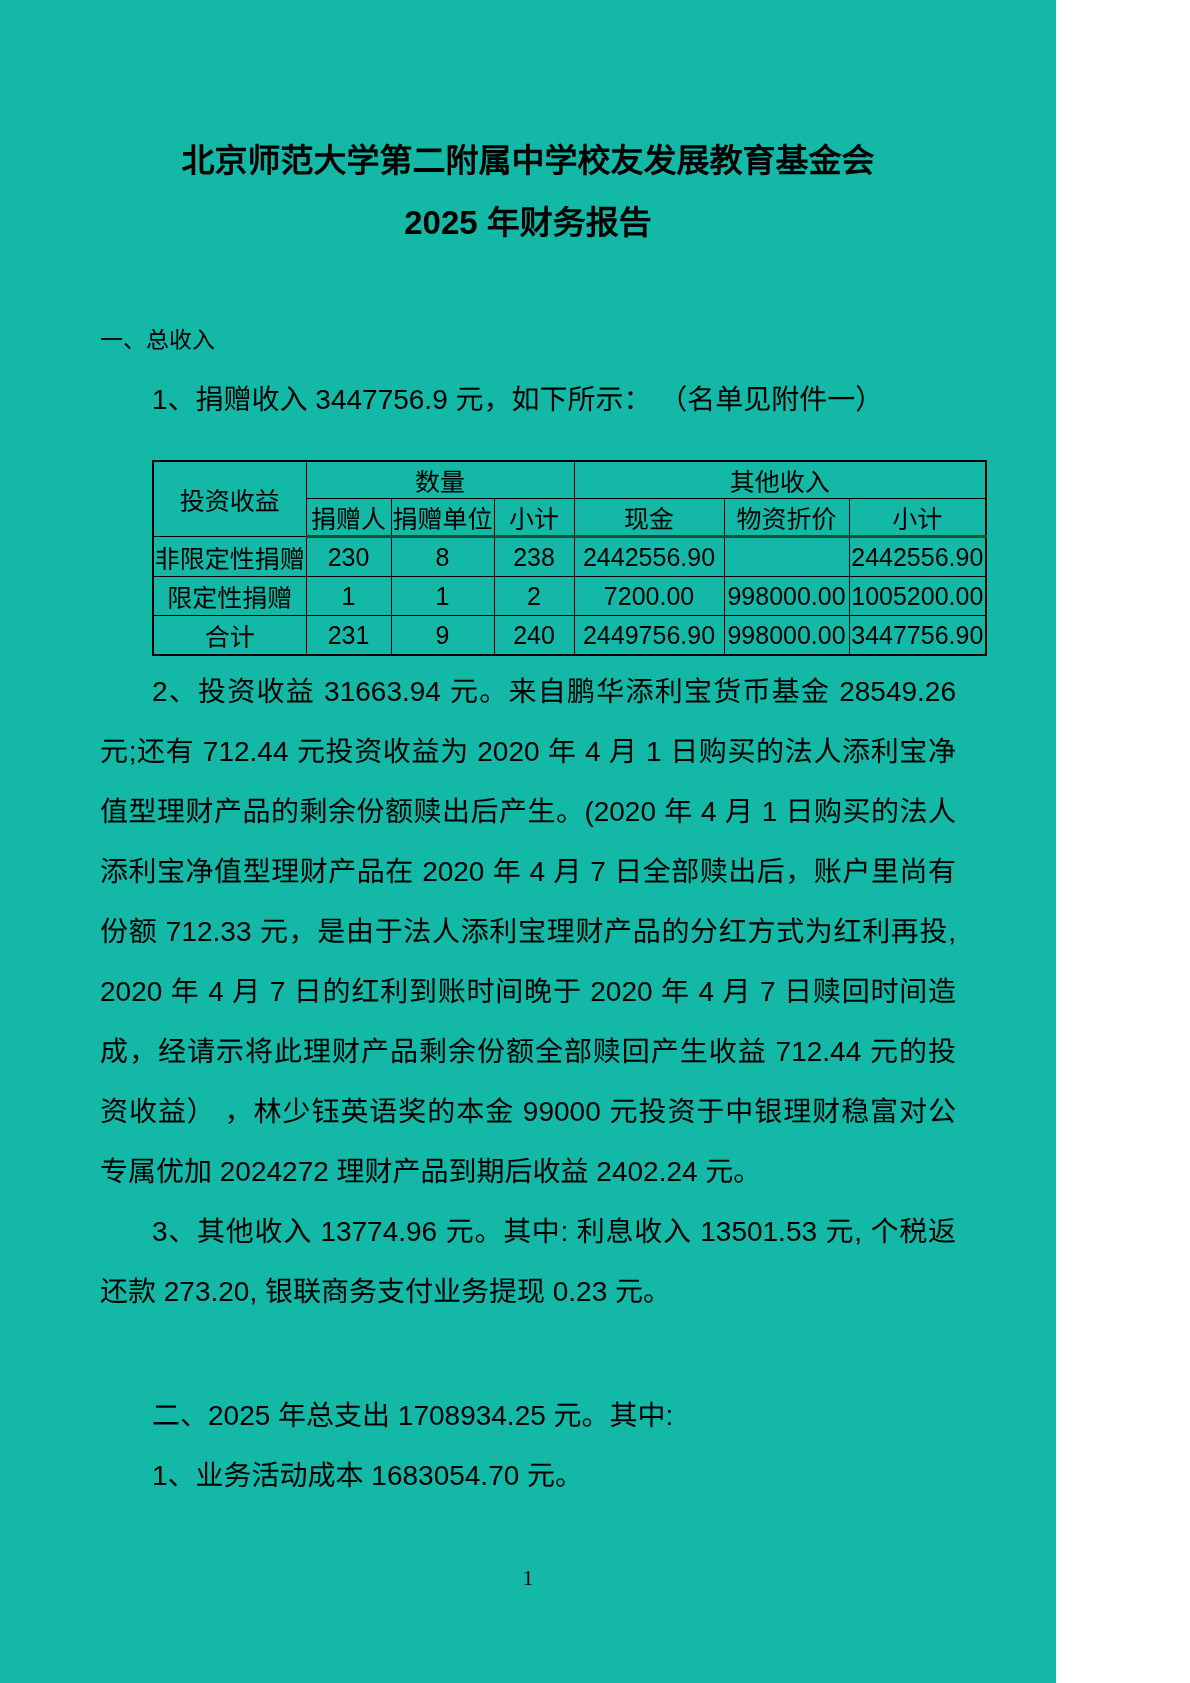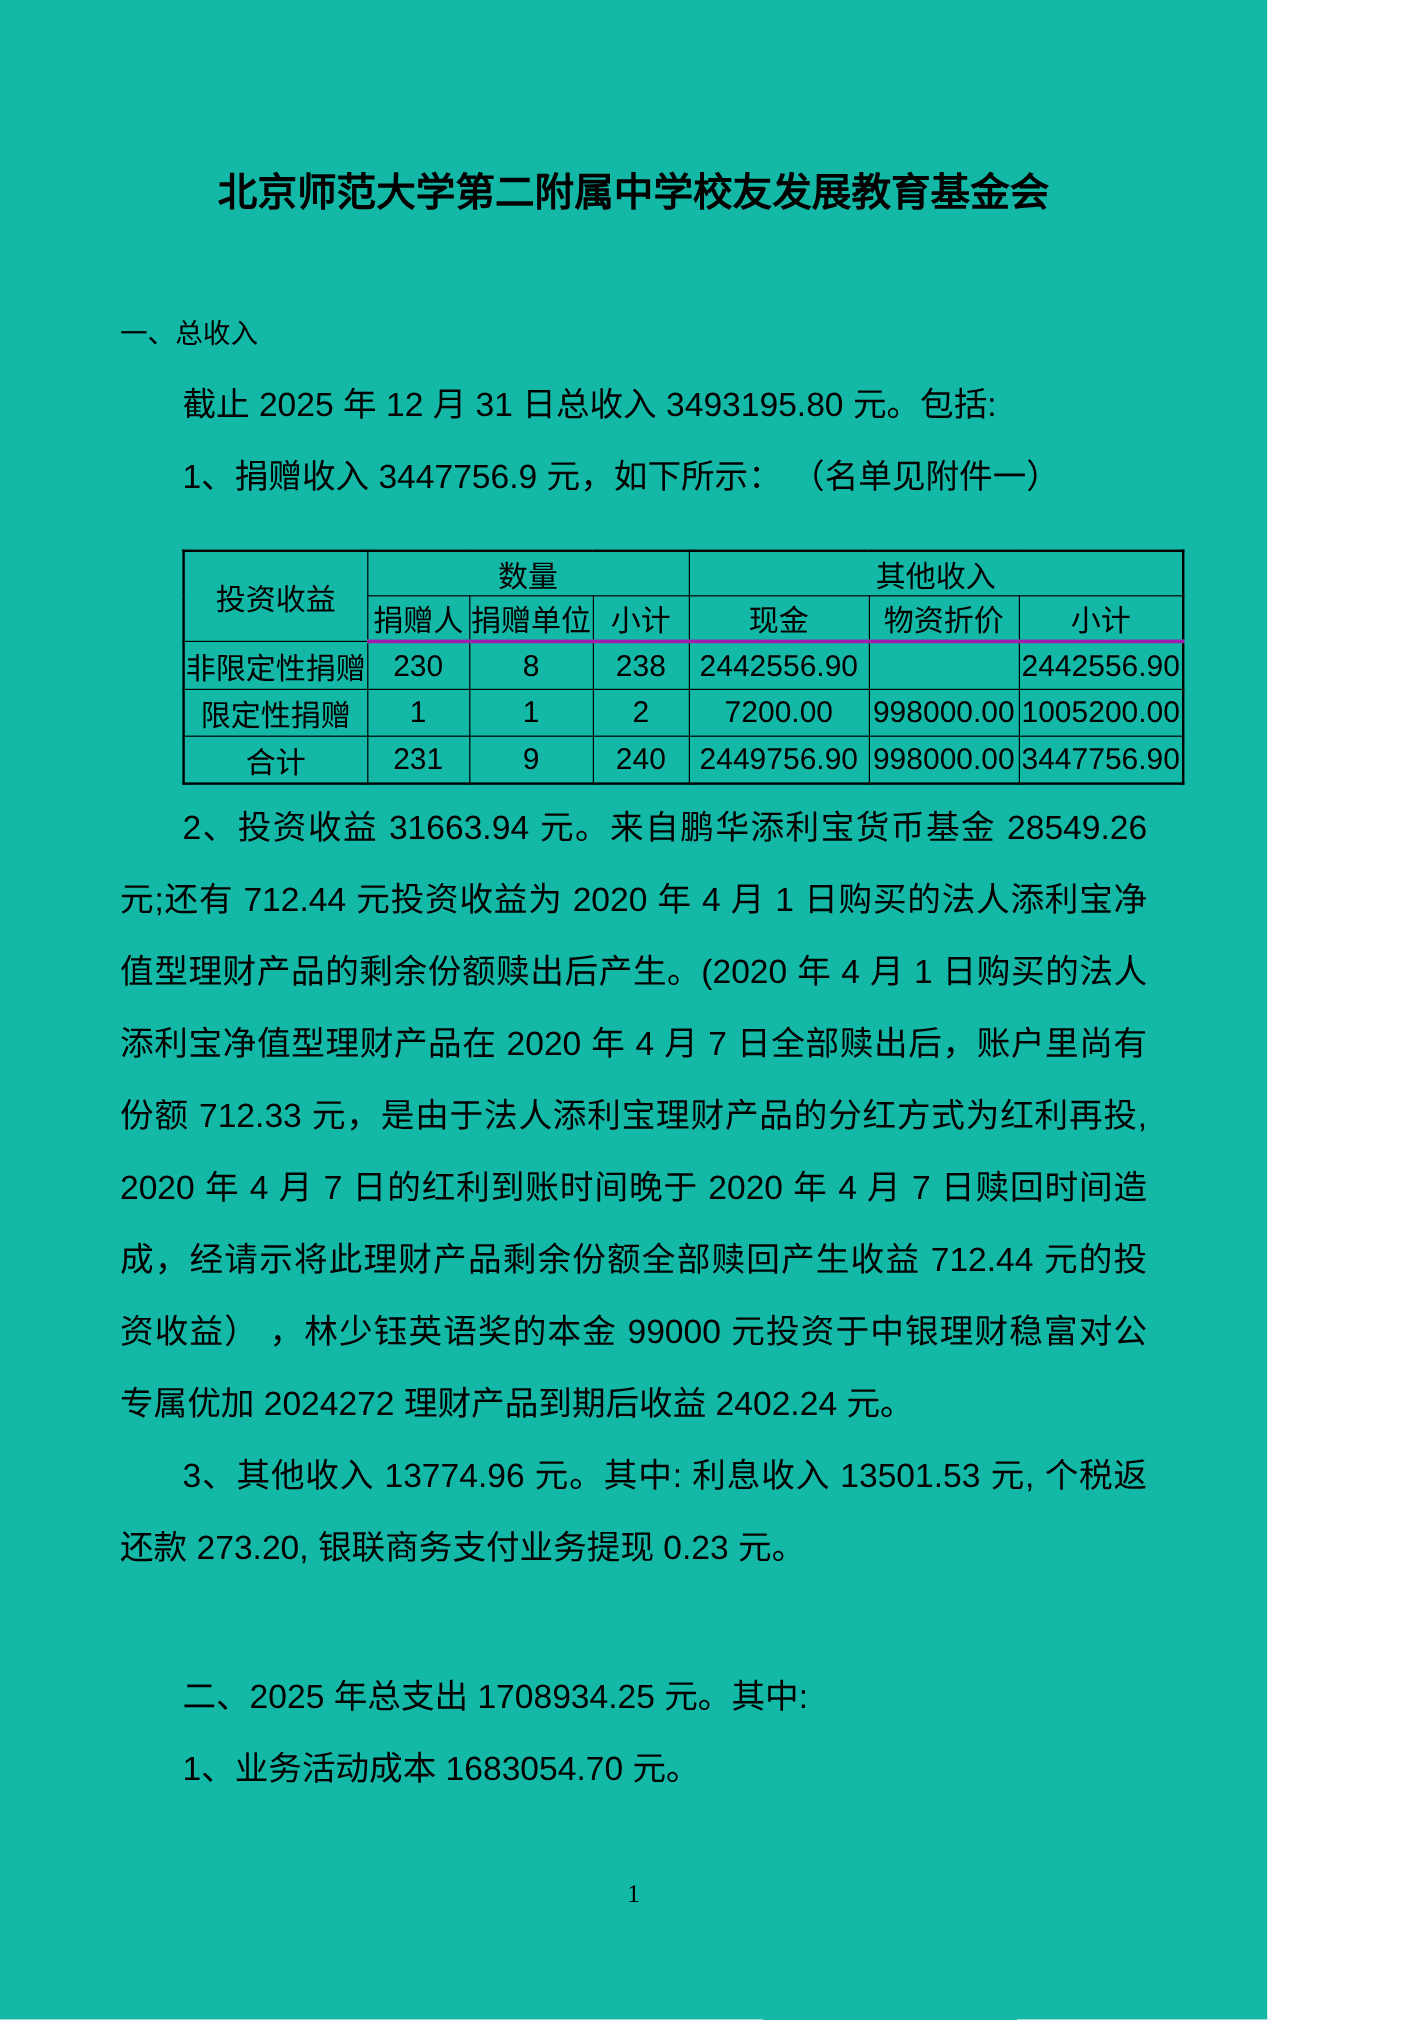--- a/index.html
+++ b/index.html
@@ -34,46 +34,46 @@
     border:1px solid #000;
     text-align:center;
     vertical-align:middle;
     font-size:25px;
     font-weight:400;
     padding:0;
     overflow:hidden;
     white-space:nowrap;
   }
   tr.grp-row th { height:32px; }
-  tr.sub-row th { height:33px; border-bottom:3px solid #a21caf; }
+  tr.sub-row th { height:33px; border-bottom:3px solid #14532d; }
   tr.data-row td { height:38px; }
   .b { font-weight:700; }
   .num-serif { font-family:Liberation Sans, sans-serif; }
 
   .sec2-heading { margin-top:64px; }
 
   .page-number {
     position:absolute; left:0; right:0; top:1566px;
     text-align:center; font-size:21px;
     font-family:"Liberation Serif", serif;
   }
 </style>
 </head>
 <body>
 
 <div class="page">
   <div class="content">
 
     <div class="title-block">
       <div class="title">北京师范大学第二附属中学校友发展教育基金会</div>
+      <div class="title">2025 年财务报告</div>
     </div>
 
     <div class="sec-heading">一、总收入</div>
 
-    <div class="para indent">截止 2025 年 12 月 31 日总收入 3493195.80 元。包括:</div>
 
     <div class="para indent">1、捐赠收入 3447756.9 元，如下所示： （名单见附件一）</div>
 
     <table class="donation">
       <colgroup>
         <col style="width:153px">
         <col style="width:85px">
         <col style="width:103px">
         <col style="width:80px">
         <col style="width:150px">

